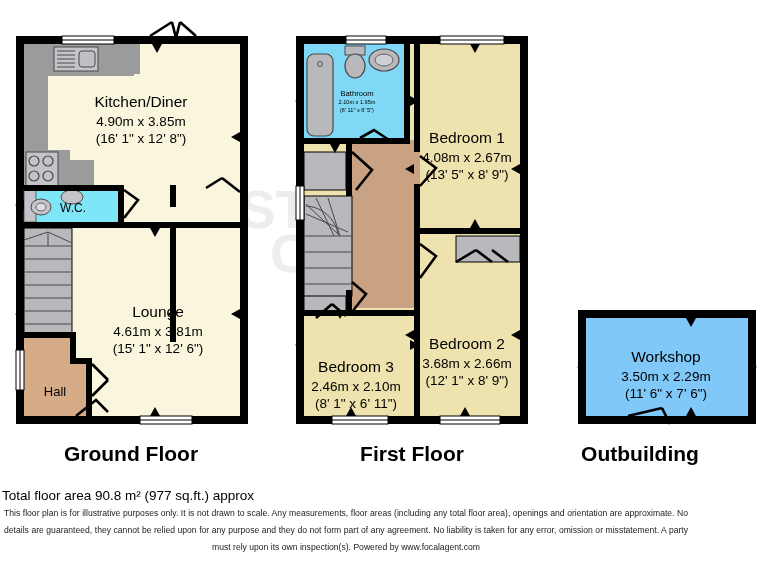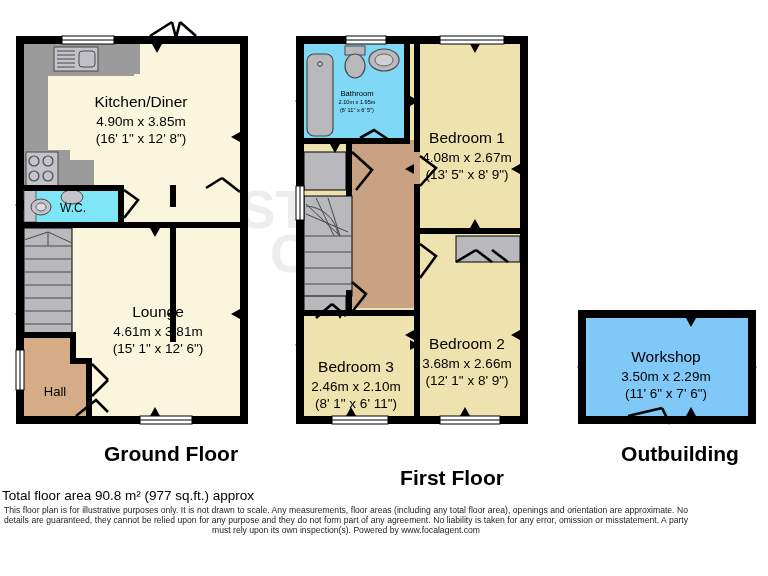--- a/index.html
+++ b/index.html
@@ -24,41 +24,40 @@
   #plan-svg { display: block; }
 
   .floor-caption {
     position: absolute;
     font-family: "Liberation Sans", sans-serif;
     font-weight: bold;
     font-size: 21px;
     color: #000;
     text-align: center;
     white-space: nowrap;
-    margin-left: 40px;
   }
   #cap-ground { left: 0px;   top: 442px; width: 262px; }
-  #cap-first  { left: 290px; top: 466px; width: 244px; }
+  #cap-first  { left: 290px; top: 442px; width: 244px; }
   #cap-out    { left: 536px; top: 442px; width: 208px; }
 
   #footer {
     position: absolute;
     left: 0;
     top: 488px;
     width: 692px;
   }
   #total-area {
     font-size: 13.5px;
     color: #000;
     padding: 0 0 2px 2px;
     letter-spacing: 0px;
   }
   #disclaimer {
     font-size: 8.6px;
-    line-height: 10px;
+    line-height: 17px;
     color: #222;
     text-align: justify;
     text-align-last: center;
     padding: 0 4px;
   }
 </style>
 </head>
 <body>
 
 <div id="plan-stage">

